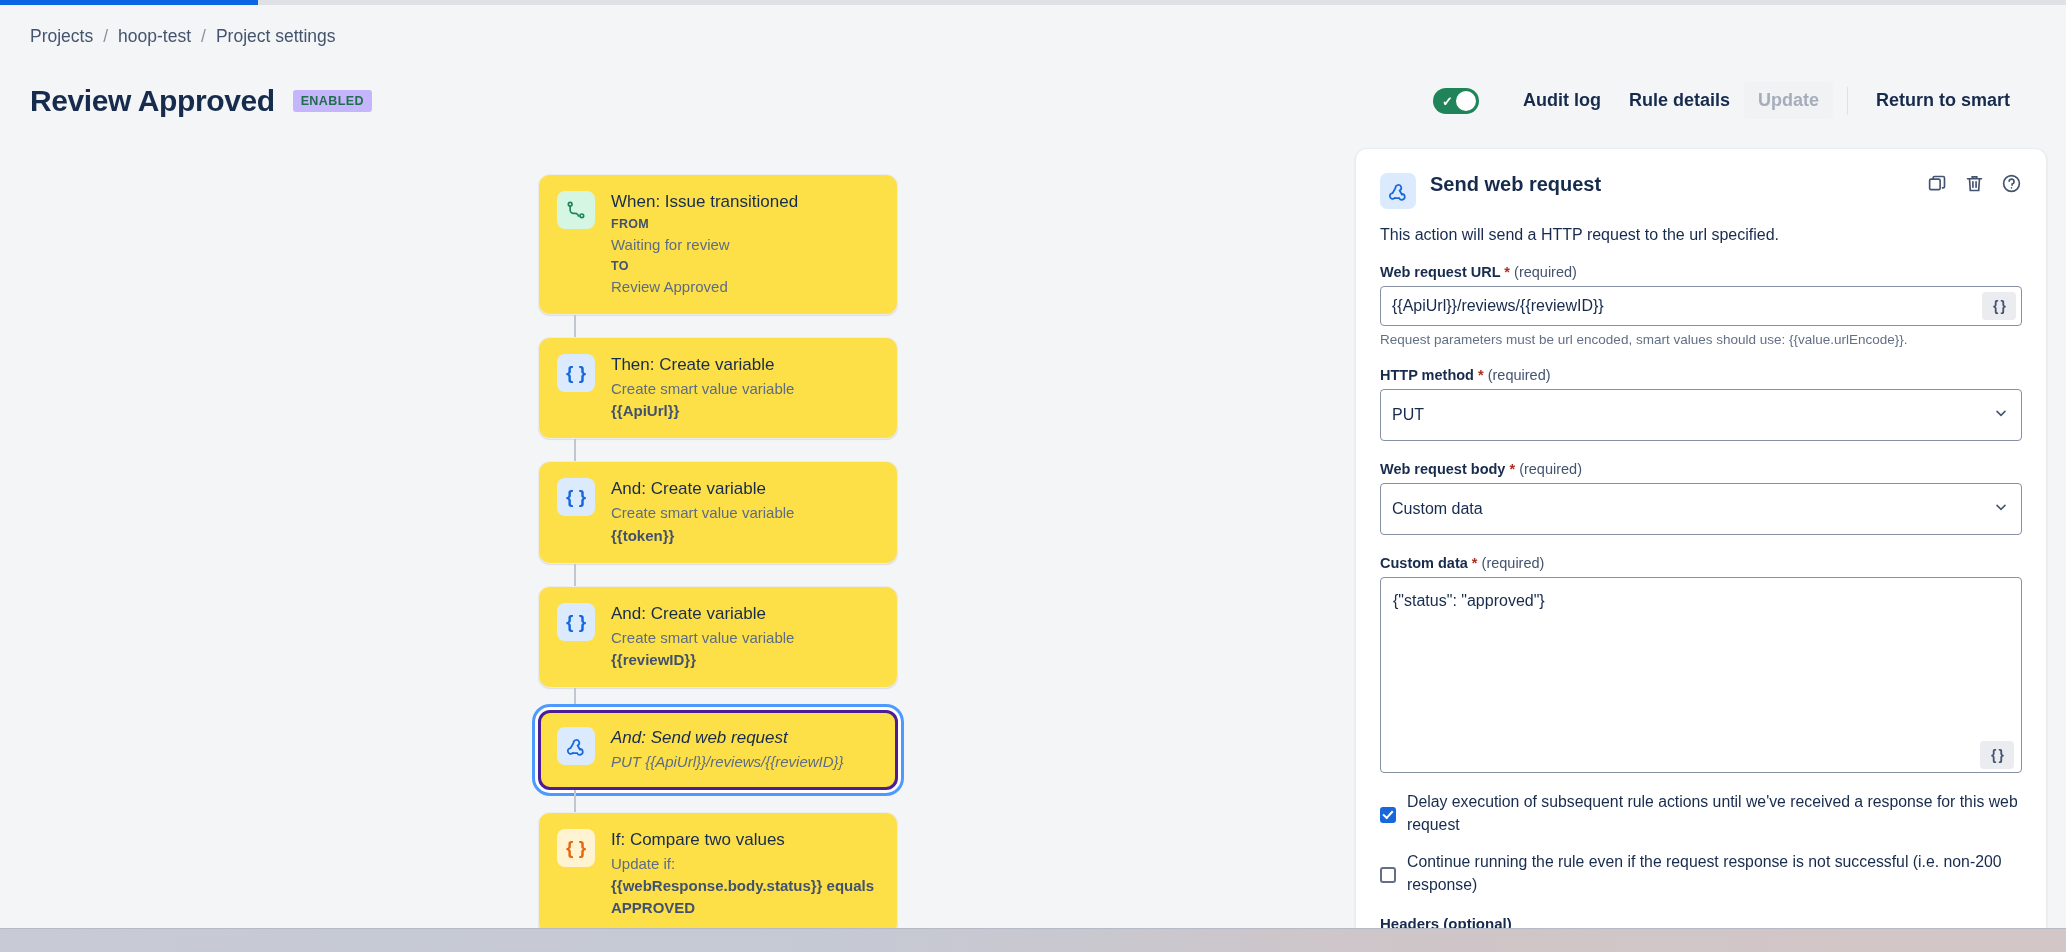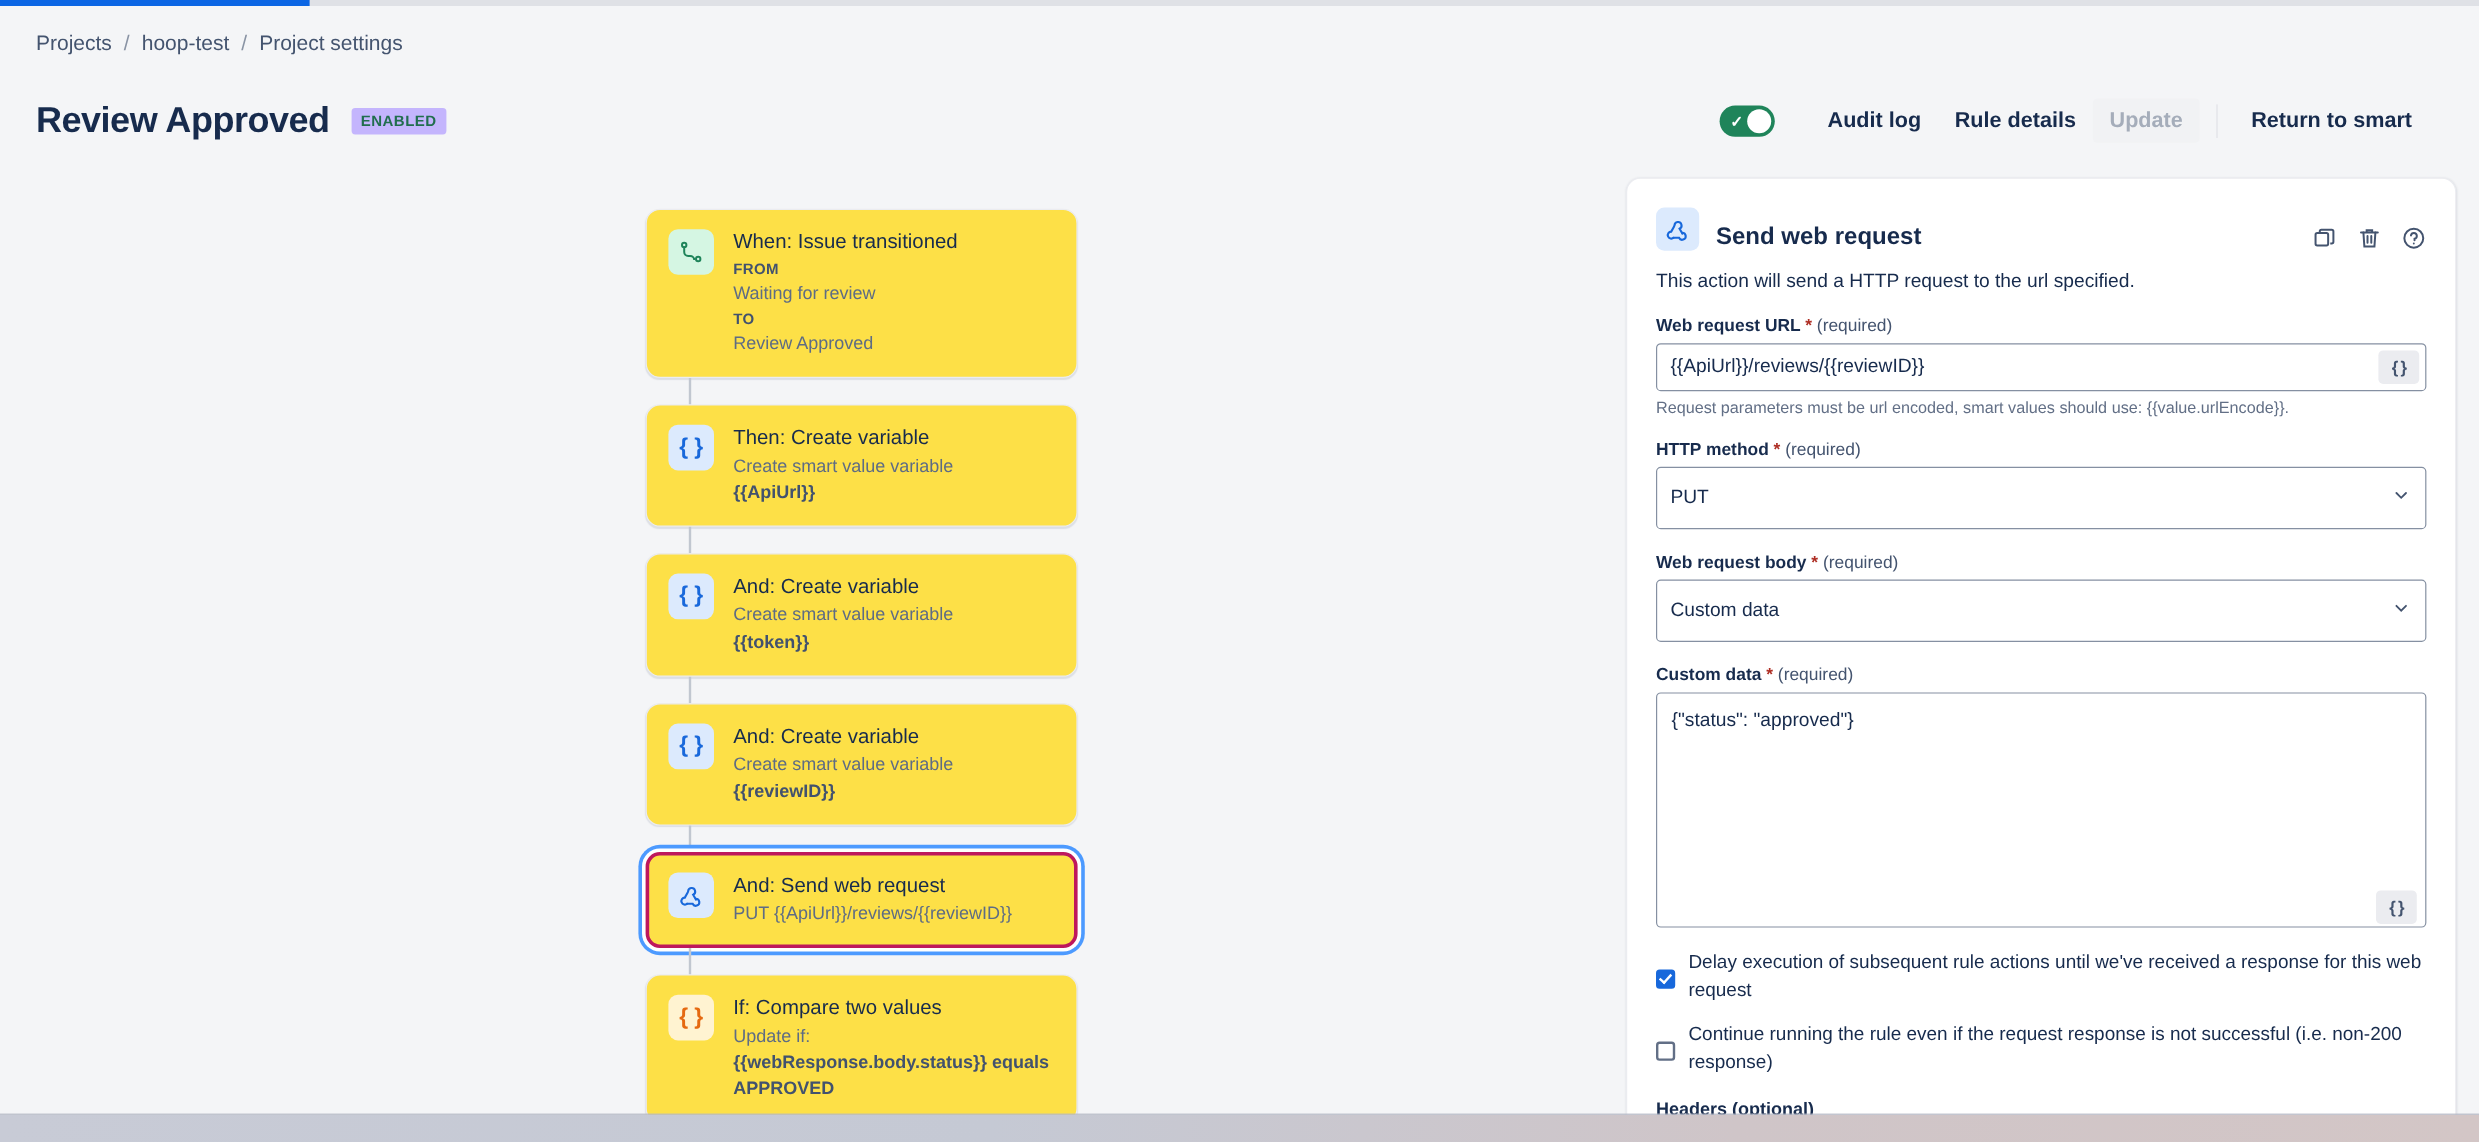--- a/index.html
+++ b/index.html
@@ -81,23 +81,24 @@
     width: 2px; background: #c1c7d0; height: 22px; margin-left: 36px;
   }
   .rule-card {
     background: #fde047; border: 1px solid #ebecf0; border-radius: 12px;
     padding: 16px 18px; display: flex; gap: 16px; align-items: flex-start;
     box-shadow: 0 1px 1px rgba(9,30,66,0.10);
     cursor: pointer;
     justify-content: center;
   }
   .rule-card.selected {
-    border: 3px solid #be185d;
+    border: 3px solid #4c1d95;
     box-shadow: 0 0 0 3px #ffffff, 0 0 0 6px #4c9aff;
     padding: 14px 16px;
+    font-style: italic;
   }
   .rule-icon {
     width: 38px; height: 38px; border-radius: 8px; flex: 0 0 38px;
     display: flex; align-items: center; justify-content: center;
     font-size: 19px; font-weight: 700;
   }
   .ic-green { background: #d5f6e3; color: #1f845a; }
   .ic-blue  { background: #dceafd; color: #1868db; }
   .ic-amber { background: #fff3d1; color: #e56910; }
   .rule-body { flex: 1; min-width: 0; }
@@ -113,21 +114,21 @@
     position: absolute; left: 1355px; top: 148px;
     width: 692px; height: 828px;
     background: #ffffff;
     border: 1px solid #ebecf0;
     border-top-left-radius: 12px; border-top-right-radius: 12px;
     box-shadow: 0 1px 2px rgba(9,30,66,0.12);
     padding: 24px 24px 0 24px;
     overflow: hidden;
   }
   #panel-head {
-    display: flex; align-items: flex-end; gap: 14px;
+    display: flex; align-items: flex-start; gap: 14px;
   }
   #panel-icon {
     width: 36px; height: 36px; border-radius: 7px; background: #dceafd;
     display: flex; align-items: center; justify-content: center;
   }
   #panel-title { font-size: 20px; font-weight: 700; color: #172b4d; flex: 1; }
   #panel-head-icons { display: flex; align-items: center; gap: 16px; }
   .head-icon { cursor: pointer; color: #44546f; display: flex; }
   #panel-desc { font-size: 16px; color: #172b4d; margin-top: 17px; }
 

